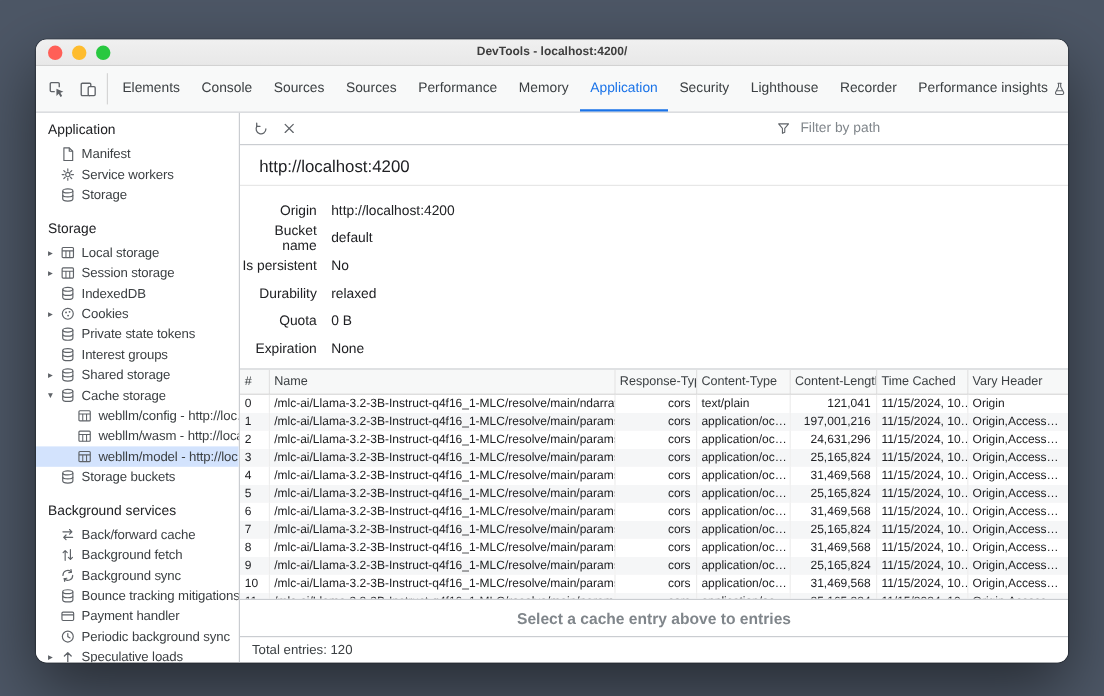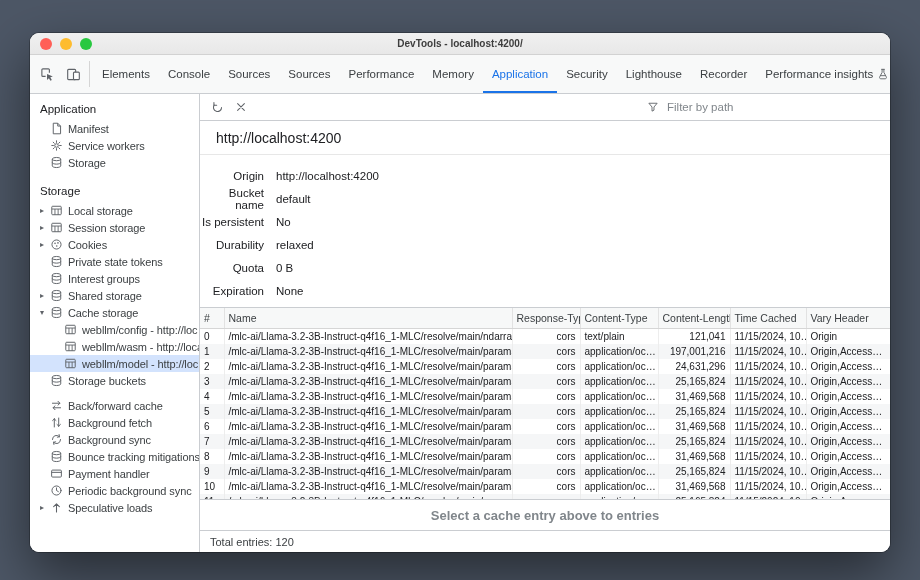--- a/index.html
+++ b/index.html
@@ -230,20 +230,31 @@
             <span class="expander">▸</span>
             <span class="icon">
               <svg width="13" height="13" viewBox="0 0 16 16">
                 <rect x="2.2" y="2.8" width="11.6" height="10.4" rx="1" fill="none" stroke="#5f6368" stroke-width="1.2"></rect>
                 <path d="M2.2 6.2h11.6M6.1 6.2v7M10 6.2v7" stroke="#5f6368" stroke-width="1.1"></path>
               </svg>
             </span>
             <span class="label">Session storage</span>
           </div>
           <div class="side-item">
+            <span class="expander"></span>
+            <span class="icon">
+              <svg width="13" height="13" viewBox="0 0 16 16" fill="none" stroke="#5f6368" stroke-width="1.2">
+                <ellipse cx="8" cy="3.8" rx="5.2" ry="2"></ellipse>
+                <path d="M2.8 3.8v8.4c0 1.1 2.3 2 5.2 2s5.2-.9 5.2-2V3.8"></path>
+                <path d="M2.8 8c0 1.1 2.3 2 5.2 2s5.2-.9 5.2-2"></path>
+              </svg>
+            </span>
+            <span class="label">IndexedDB</span>
+          </div>
+          <div class="side-item">
             <span class="expander">▸</span>
             <span class="icon">
               <svg width="13" height="13" viewBox="0 0 16 16">
                 <circle cx="8" cy="8" r="5.6" fill="none" stroke="#5f6368" stroke-width="1.2"></circle>
                 <circle cx="6.2" cy="6.6" r=".95" fill="#5f6368"></circle>
                 <circle cx="9.8" cy="6" r=".95" fill="#5f6368"></circle>
                 <circle cx="8.3" cy="9.8" r=".95" fill="#5f6368"></circle>
               </svg>
             </span>
             <span class="label">Cookies</span>
@@ -328,20 +339,21 @@
               <svg width="13" height="13" viewBox="0 0 16 16" fill="none" stroke="#5f6368" stroke-width="1.2">
                 <ellipse cx="8" cy="3.8" rx="5.2" ry="2"></ellipse>
                 <path d="M2.8 3.8v8.4c0 1.1 2.3 2 5.2 2s5.2-.9 5.2-2V3.8"></path>
                 <path d="M2.8 8c0 1.1 2.3 2 5.2 2s5.2-.9 5.2-2"></path>
               </svg>
             </span>
             <span class="label">Storage buckets</span>
           </div>
         </div>
         <div class="side-section">
+          <div class="side-header">Background services</div>
           <div class="side-item">
             <span class="expander"></span>
             <span class="icon">
               <svg width="13" height="13" viewBox="0 0 16 16" stroke="#5f6368" stroke-width="1.2" fill="none" stroke-linecap="round" stroke-linejoin="round">
                 <path d="M3 5.2h9M9.8 2.8l2.4 2.4-2.4 2.4"></path>
                 <path d="M13 10.8H4M6.2 8.4l-2.4 2.4 2.4 2.4"></path>
               </svg>
             </span>
             <span class="label">Back/forward cache</span>
           </div>

